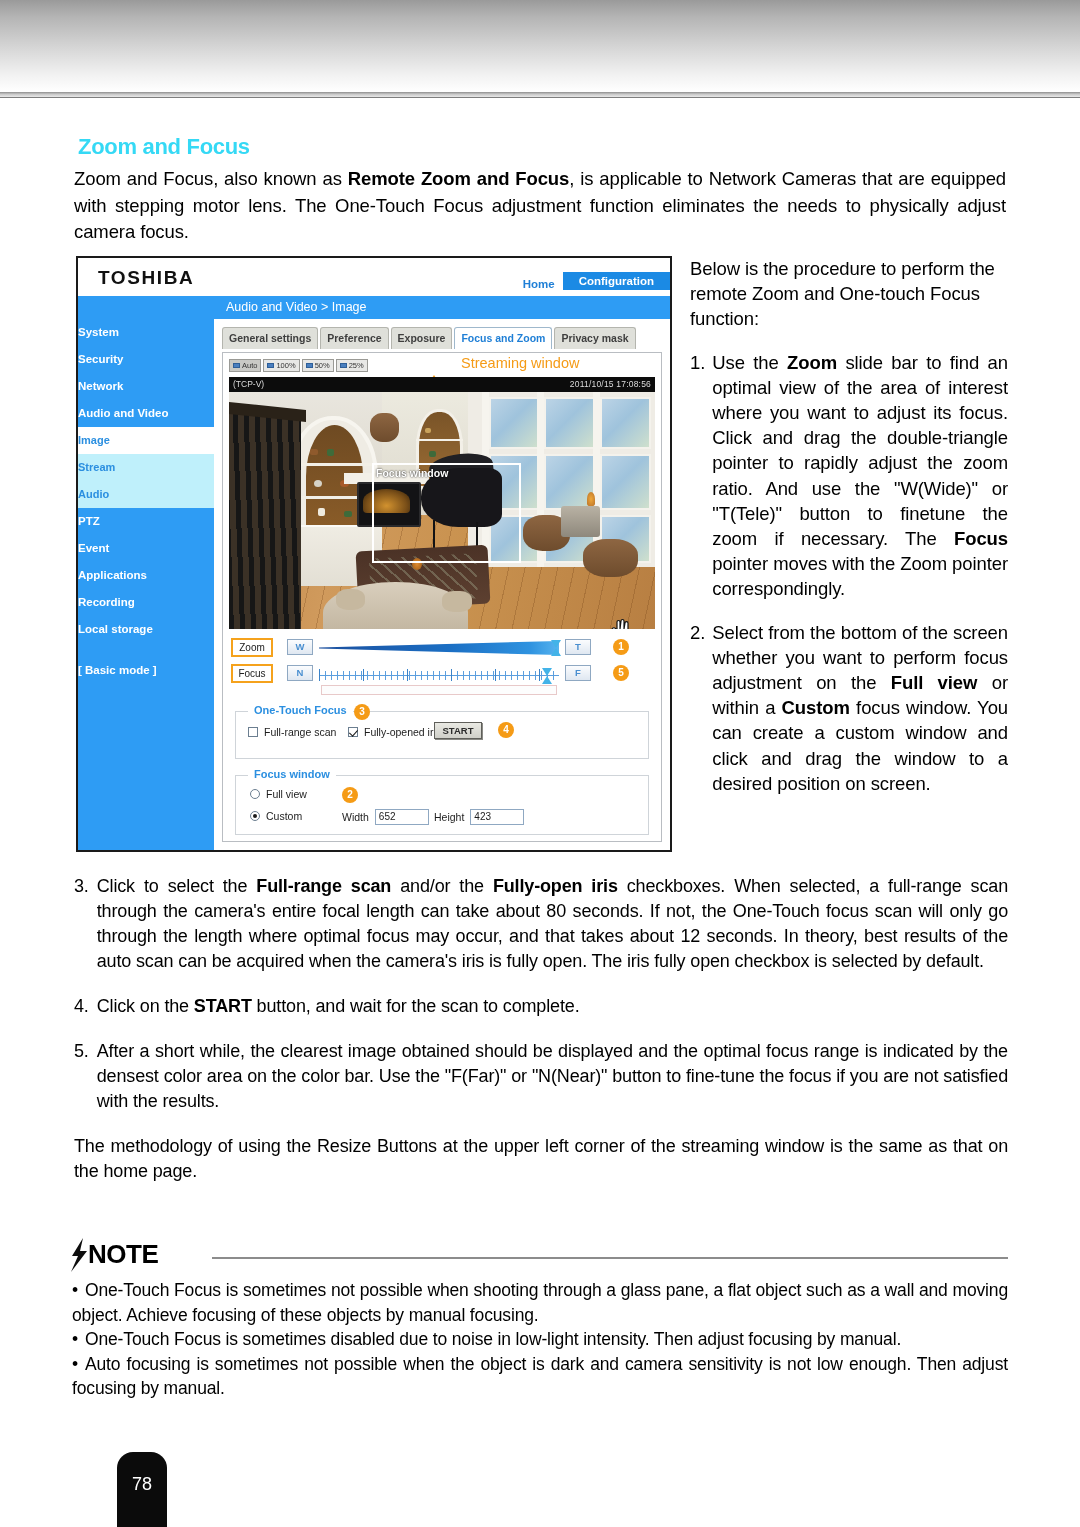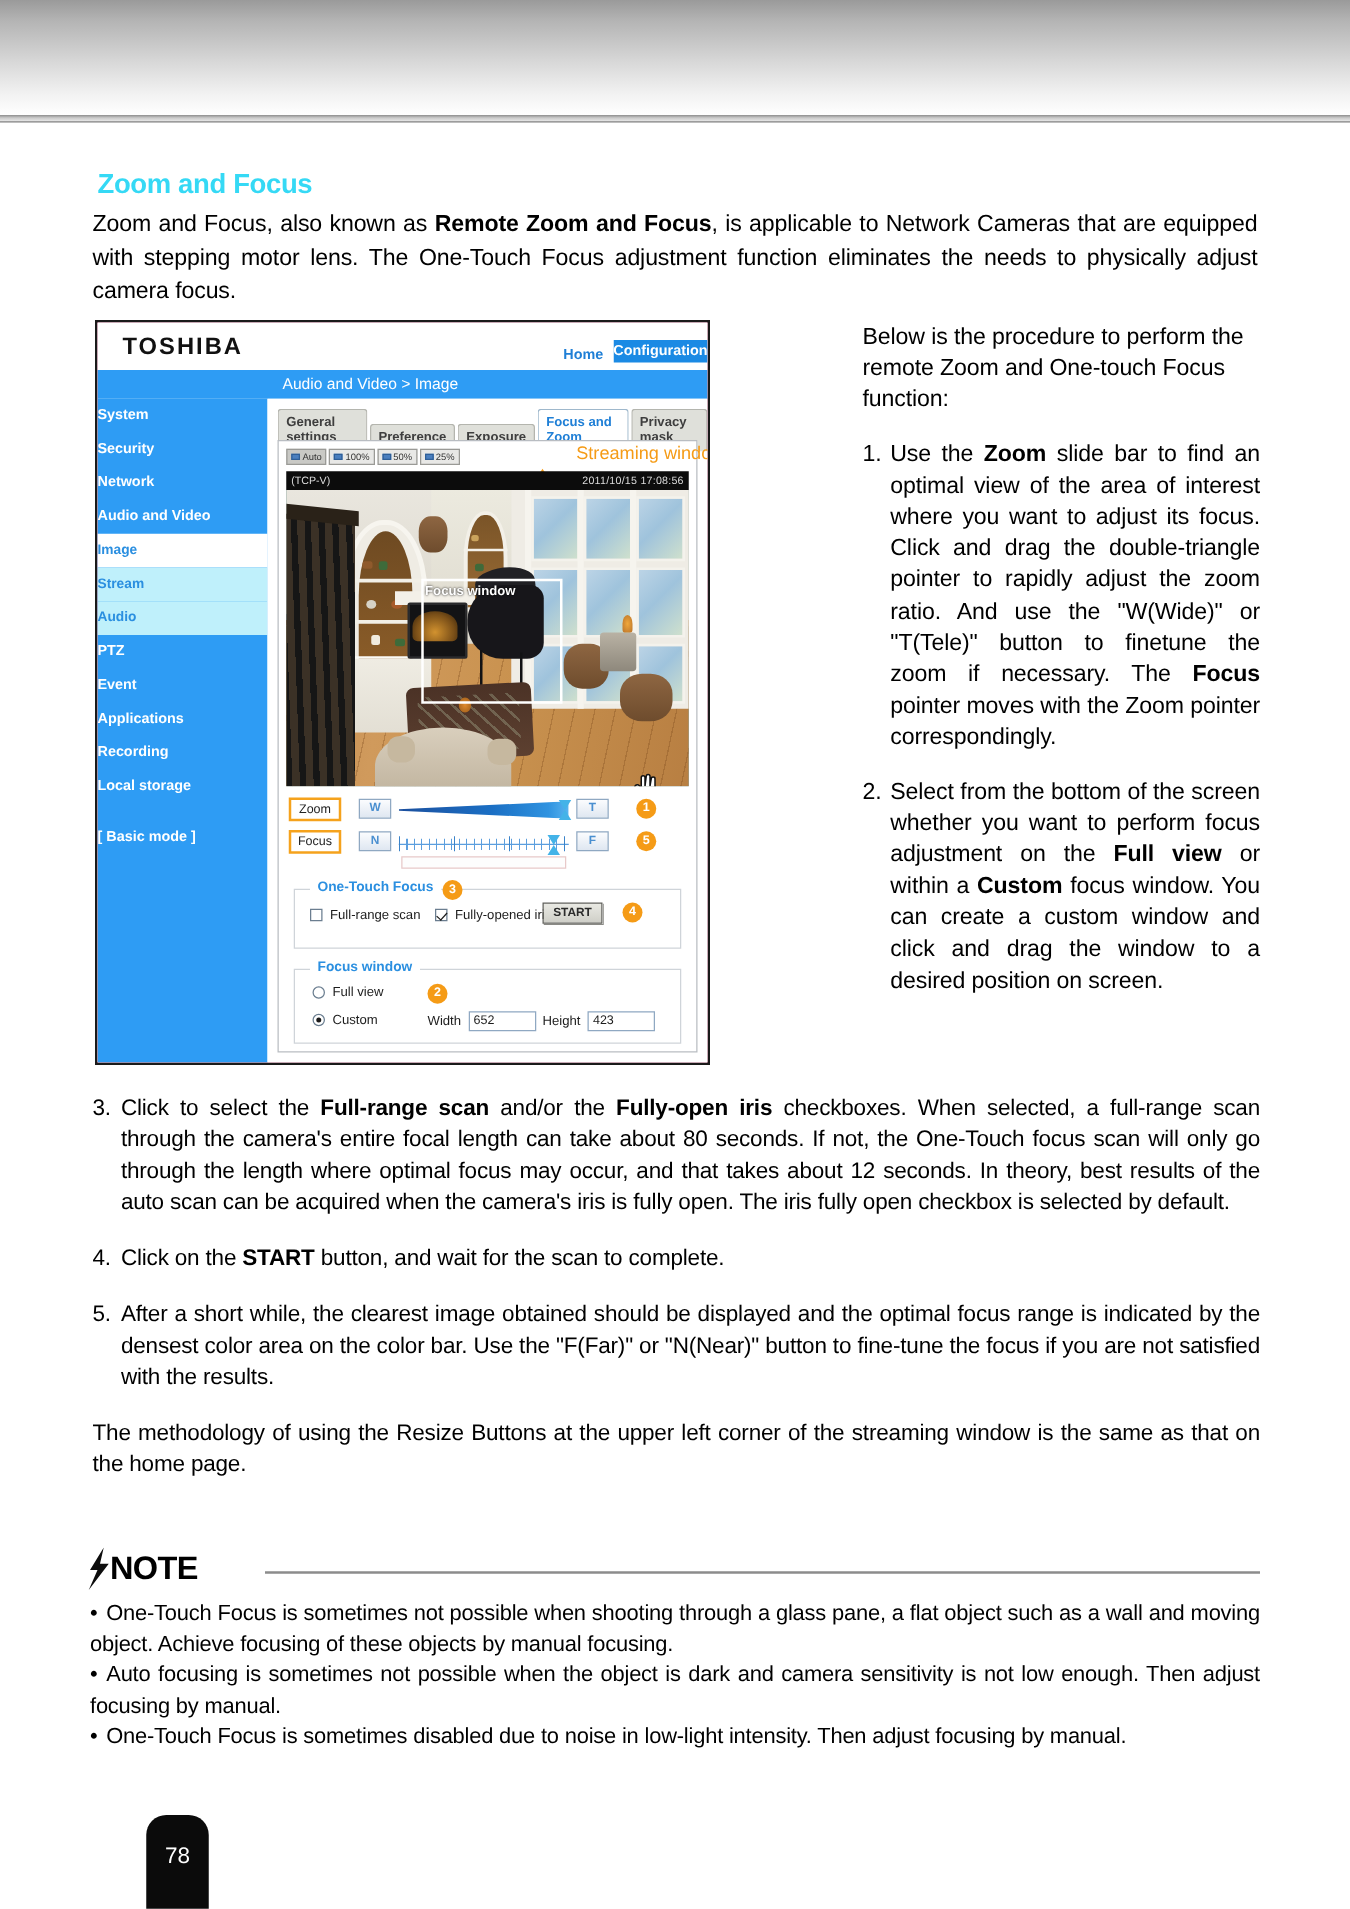--- a/index.html
+++ b/index.html
@@ -35,33 +35,33 @@
 
   .intro{
     position:absolute; left:74px; top:62px; width:932px;
     font-size:18.5px; line-height:26.5px; text-align:justify;
     letter-spacing:-0.1px;
   }
   .intro b{ font-weight:bold; }
 
   
   .shot{
-    position:absolute; left:76px; top:152px; width:492px; height:596px;
-    background:#be185d; border:2px solid #1a1a1a;
+    position:absolute; left:76px; top:152px; width:596px; height:596px;
+    background:#f97316; border:2px solid #1a1a1a;
   }
   .shot-inner{ position:absolute; inset:0; background:#fff; overflow:hidden; }
 
   .brand-bar{ position:absolute; left:0; top:0; width:100%; height:38px; background:#fff; }
   .brand{
     position:absolute; left:20px; top:9px;
     font-size:19px; font-weight:bold; letter-spacing:1.6px; color:#111;
   }
   .topnav{ position:absolute; right:0; top:14px; height:18px; display:flex; align-items:flex-end; }
   .topnav .lnk{ font-size:11.5px; font-weight:bold; color:#1f7fd6; padding:0 8px; }
-  .topnav .lnk.active{ background:#1b8ae4; color:#fff; padding:3px 0; }
+  .topnav .lnk.active{ background:#1b8ae4; color:#fff; padding:3px 16px; }
 
   .breadcrumb-bar{
     position:absolute; left:0; top:38px; width:100%; height:23px;
     background:#2e9cf4;
   }
   .breadcrumb{
     position:absolute; left:148px; top:4px;
     font-size:12.5px; font-weight:normal; color:#fff;
   }
 
@@ -613,22 +613,22 @@
   <div class="note">
     <div class="note-head">
       <svg class="note-bolt" viewBox="0 0 22 34">
         <path d="M15 0 L4 18 L10 18 L3 34 L19 13 L12 13 Z" fill="#0d0d0d"></path>
       </svg>
       <div class="note-word">NOTE</div>
       <div class="note-rule"></div>
     </div>
     <div class="note-body">
       <div class="nline nbullet">One-Touch Focus is sometimes not possible when shooting through a glass pane, a flat object such as a wall and moving object. Achieve focusing of these objects by manual focusing.</div>
+      <div class="nline nbullet">One-Touch Focus is sometimes disabled due to noise in low-light intensity. Then adjust focusing by manual.</div>
       <div class="nline nbullet">Auto focusing is sometimes not possible when the object is dark and camera sensitivity is not low enough. Then adjust focusing by manual.</div>
-      <div class="nline nbullet">One-Touch Focus is sometimes disabled due to noise in low-light intensity. Then adjust focusing by manual.</div>
     </div>
   </div>
 
 </div>
 
 <div class="pagetab">
   <div class="pagenum">78</div>
 </div>
 
 </body></html>

